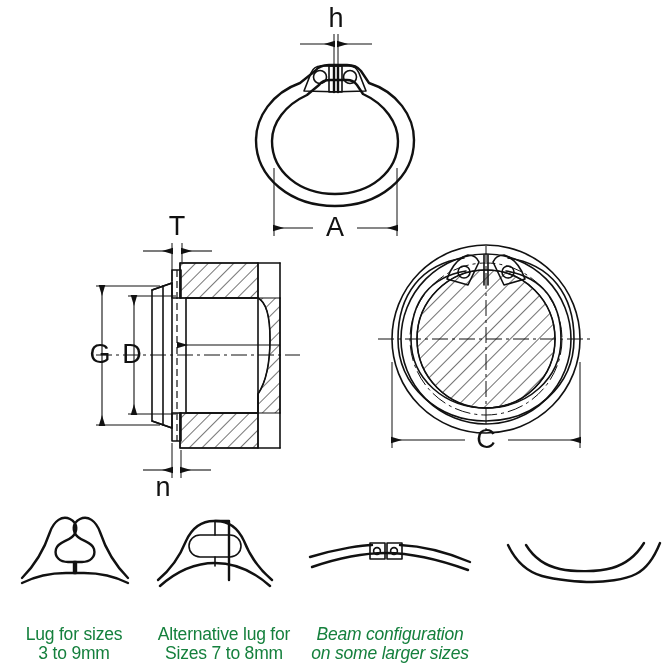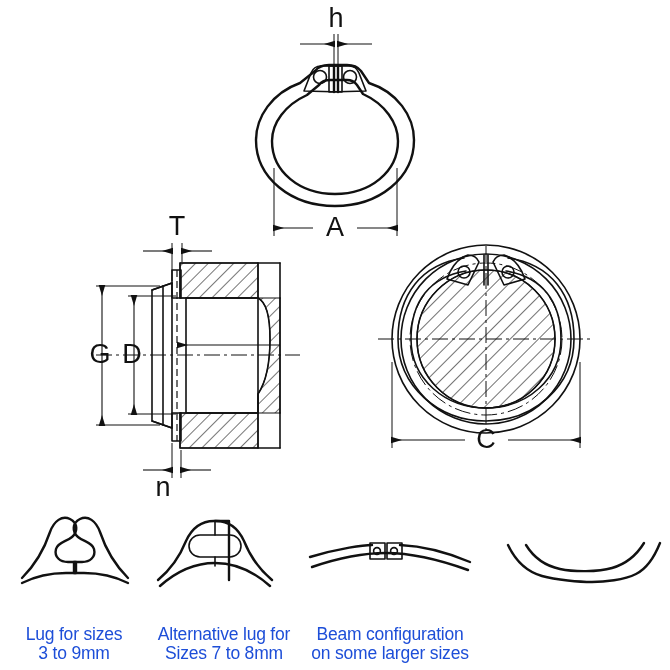--- a/index.html
+++ b/index.html
@@ -81,31 +81,31 @@
   .capwrap {
     position: absolute;
     bottom: 6px;
     left: 0;
     width: 670px;
     display: flex;
     align-items: flex-start;
   }
   .cap {
     text-align: center;
-    color: #1d4ed8;
+    color: #15803d;
     font-family: "Liberation Sans", sans-serif;
     font-size: 17.5px;
     line-height: 1.12;
     letter-spacing: -0.2px;
     white-space: pre-line;
   }
   .cap-1 { width: 148px; }
   .cap-2 { width: 152px; }
   .cap-3 { width: 190px; }
-  .cap-4 { width: 180px; }
+  .cap-4 { width: 180px; font-style: italic; }
 </style>
 </head>
 <body>
 
 <div id="drawing-root">
 
   <svg class="sheet" viewBox="0 0 670 670">
     <defs>
       <marker id="arrIn" markerWidth="11" markerHeight="8" refX="10" refY="4" orient="auto" markerUnits="userSpaceOnUse">
         <path d="M0,4 L11,0.7 L11,7.3 Z" fill="#111111"></path>

